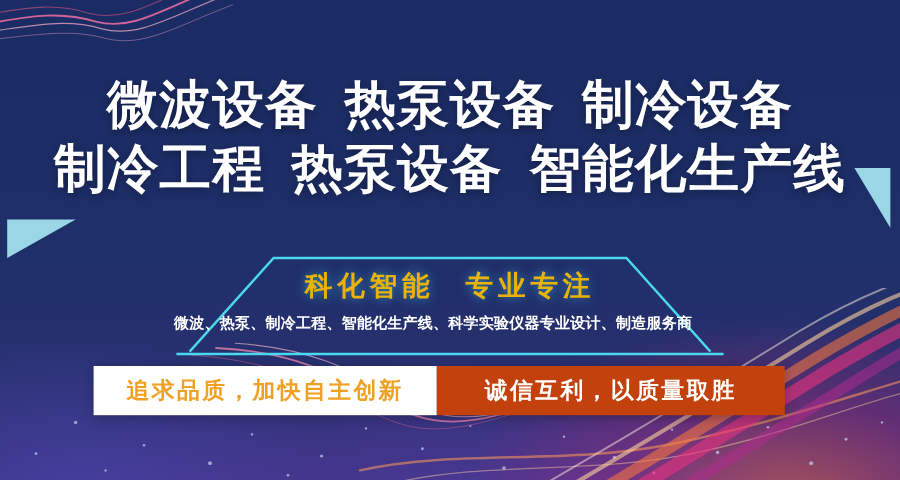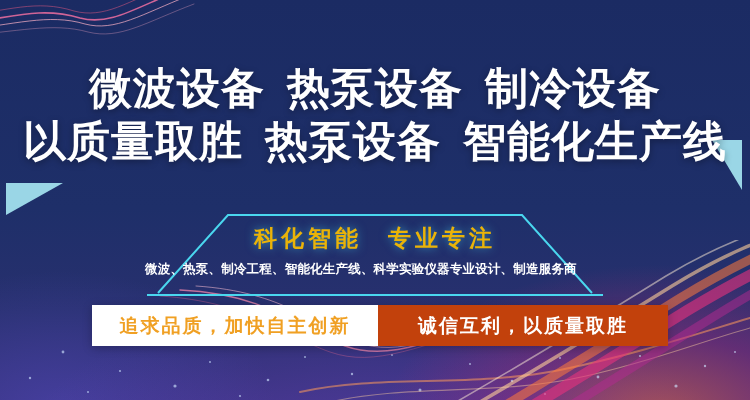--- a/index.html
+++ b/index.html
@@ -141,21 +141,21 @@
     color: #ffffff;
     font-size: 12.5px;
     font-weight: 700;
     letter-spacing: 0.2px;
     white-space: nowrap;
   }
 
   
   .strips {
     position: absolute;
-    left: 92px;
+    left: 78px;
     top: 305px;
     width: 576px;
     height: 41px;
     display: flex;
     box-shadow: 0 2px 9px rgba(0,0,0,0.25);
   }
   .strip {
     display: flex;
     align-items: center;
     justify-content: center;
@@ -239,21 +239,21 @@
   </svg>
 
   <div class="tri-left-inner"></div>
   <div class="tri-right"></div>
 
   <div class="headline">
     <span class="line">
       <span class="grp">微波设备</span><span class="grp">热泵设备</span><span class="grp">制冷设备</span>
     </span>
     <span class="line">
-      <span class="grp">以质量取胜</span><span class="grp">热泵设备</span><span class="grp">智能化生产线</span>
+      <span class="grp">制冷工程</span><span class="grp">热泵设备</span><span class="grp">智能化生产线</span>
     </span>
   </div>
 
   <div class="trap-wrap">
     <svg viewBox="0 0 460 92" preserveAspectRatio="none">
       <path d="M13,88 L83,10 L377,10 L447,88" fill="none" stroke="#4ad7ef" stroke-width="2"></path>
       <path d="M2,90 L458,90" stroke="#4ad7ef" stroke-width="2" fill="none"></path>
     </svg>
 
     <div class="sub-cyan">

